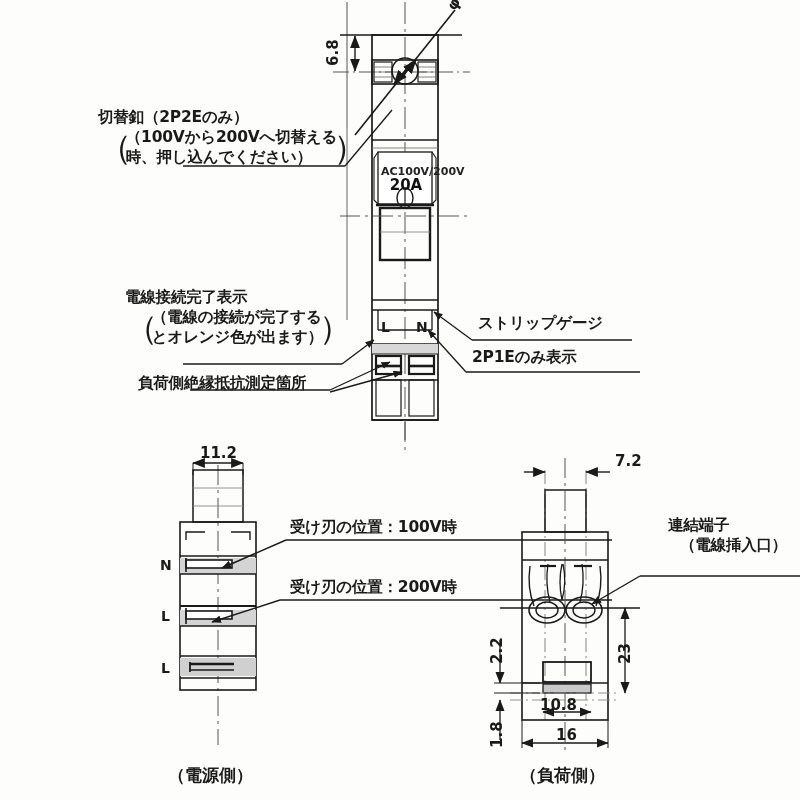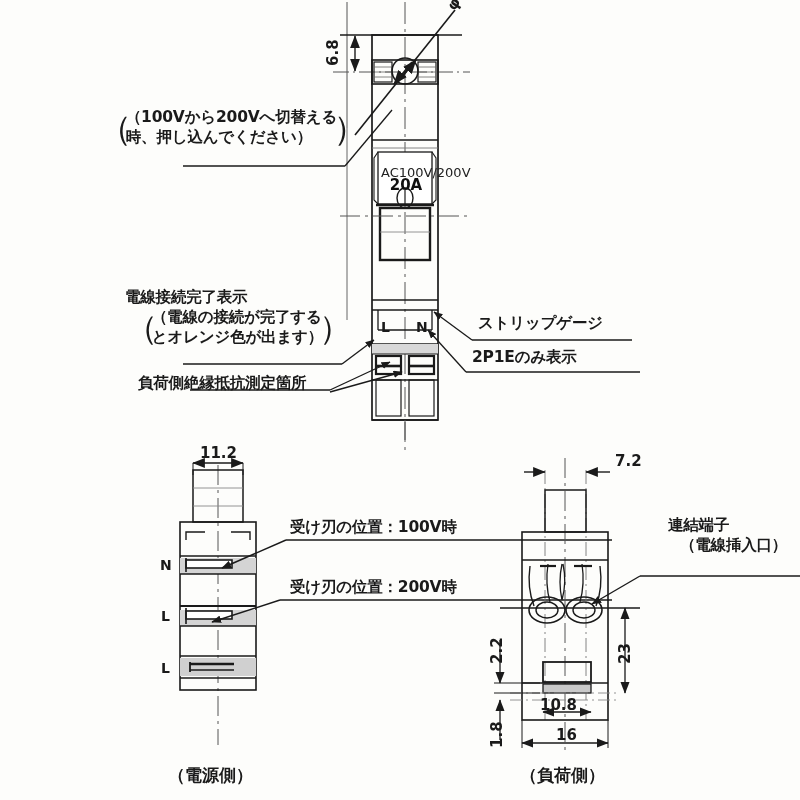--- a/index.html
+++ b/index.html
@@ -41,22 +41,22 @@
   }
   .term {
     font-size: 14px;
     font-weight: 700;
   }
   .caption {
     font-size: 17px;
     font-weight: 700;
   }
   .tiny {
-    font-size: 13px;
-    font-weight: 400;
+    font-size: 11px;
+    font-weight: 700;
     color: #222;
   }
   .rating {
     font-size: 15px;
     font-weight: 700;
     color: #111;
   }
 </style>
 </head>
 <body>
@@ -265,20 +265,21 @@
 
   <div class="lbl dim" style="left:324px; top:66px; transform: rotate(-90deg); transform-origin: left top;">6.8</div>
 
   <div class="lbl tiny" style="left:381px; top:165px; width:50px; text-align:center;">AC100V/200V</div>
   <div class="lbl rating" style="left:381px; top:176px; width:50px; text-align:center;">20A</div>
 
   <div class="lbl term" style="left:381px; top:319px;">L</div>
   <div class="lbl term" style="left:416px; top:319px;">N</div>
 
   <div style="position:absolute; left:98px; top:108px;">
+    <div class="lbl callout" style="position:static;">切替釦（2P2Eのみ）</div>
     <div style="display:flex; align-items:center;">
       <span class="lbl callout" style="position:static; font-size:34px; font-weight:400; line-height:0.9;">（</span>
       <div style="margin-left:-6px;">
         <div class="lbl callout" style="position:static;">（100Vから200Vへ切替える</div>
         <div class="lbl callout" style="position:static;">時、押し込んでください）</div>
       </div>
       <span class="lbl callout" style="position:static; font-size:34px; font-weight:400; line-height:0.9; margin-left:-4px;">）</span>
     </div>
   </div>
 

